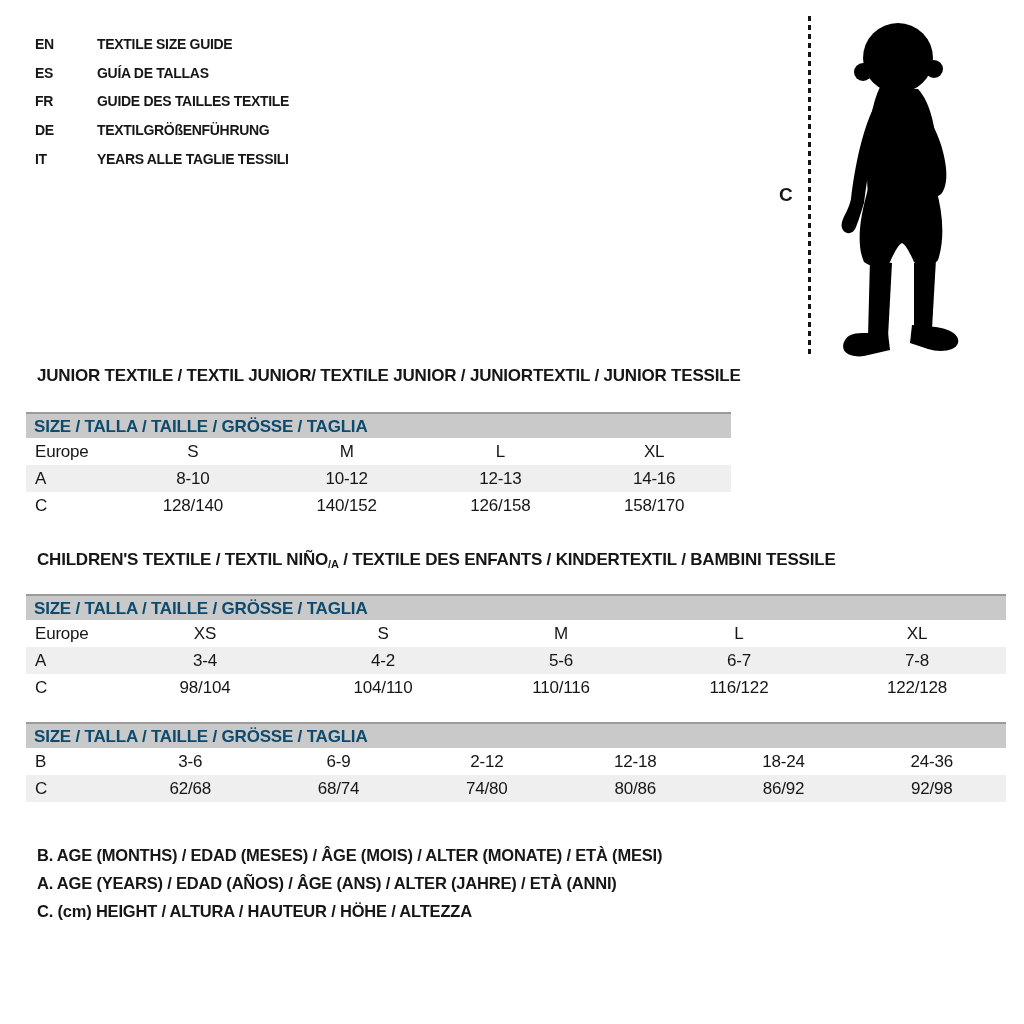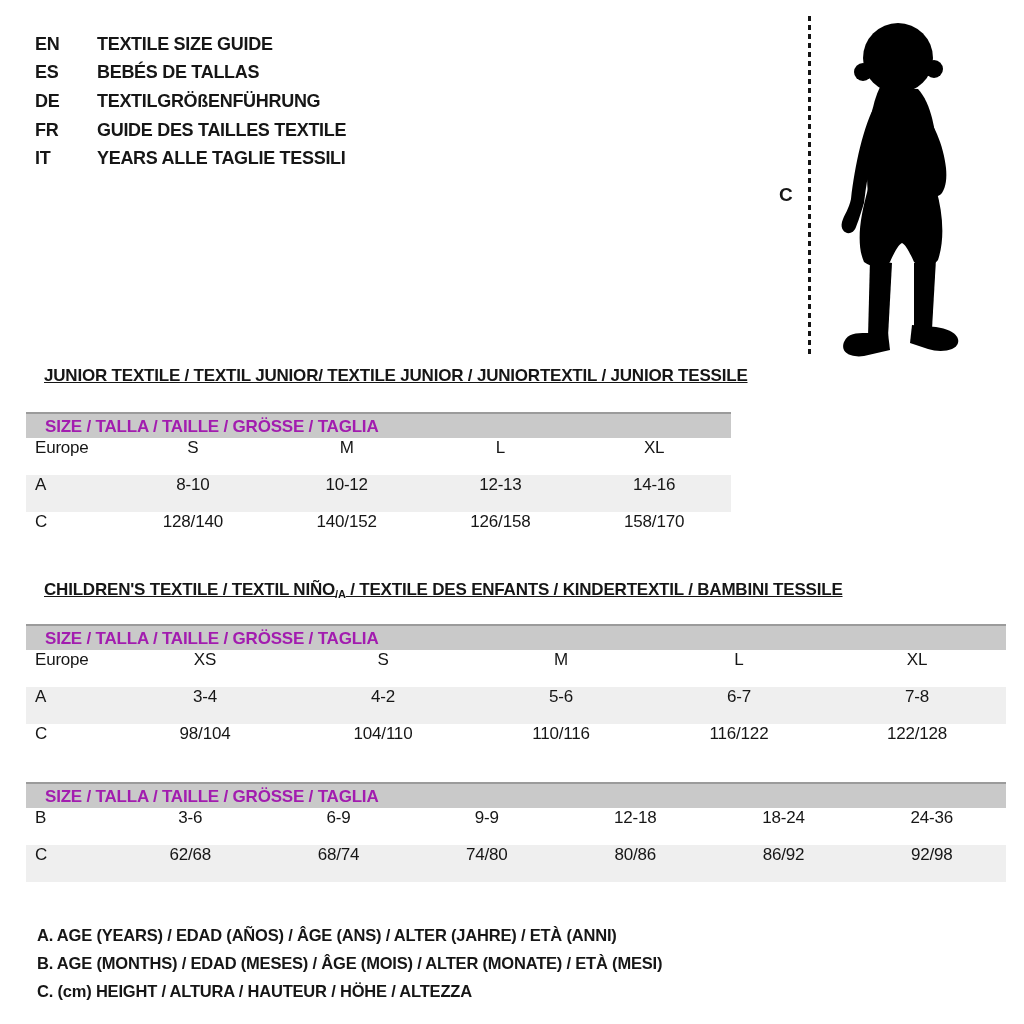--- a/index.html
+++ b/index.html
@@ -10,52 +10,52 @@
     color: #161616;
     -webkit-font-smoothing: antialiased;
   }
   .canvas { position: relative; width: 1024px; height: 1024px; overflow: hidden; }
 
   
   .top-area { position: relative; height: 366px; }
   .lang-list { position: absolute; left: 35px; top: 30px; }
   .lang-row {
     display: flex; align-items: center; height: 28.6px;
-    font-weight: bold; font-size: 18px; letter-spacing: -0.3px;
+    font-weight: bold; font-size: 14px; letter-spacing: -0.3px;
   }
   .lang-code { width: 62px; flex: 0 0 62px; }
 
   .measure-line {
     position: absolute; left: 808px; top: 16px; width: 3px; height: 340px;
     background: repeating-linear-gradient(to bottom, #141414 0px, #141414 5px, transparent 5px, transparent 9px);
   }
   .measure-label {
     position: absolute; left: 779px; top: 184px;
     font-weight: bold; font-size: 19px;
   }
   .silhouette { position: absolute; left: 818px; top: 10px; }
 
   
   .content { padding-left: 26px; }
   .sec-title {
     font-weight: bold; font-size: 17px; letter-spacing: -0.2px;
-    margin-left: 18px; line-height: 20px; white-space: nowrap; text-decoration: underline;
+    margin-left: 11px; line-height: 20px; white-space: nowrap;
   }
   .sub-a { font-size: 11px; vertical-align: -3px; }
 
   .w-junior { width: 705px; }
   .w-full   { width: 980px; }
 
   .thead {
     box-sizing: border-box; height: 26px; line-height: 25px;
     background: #c9c9c9; border-top: 2px solid #9b9b9b;
-    padding-left: 19px; font-size: 17px; font-weight: bold;
-    color: #a21caf; letter-spacing: -0.2px;
-  }
-  .trow { display: flex; height: 37px; font-size: 17px; letter-spacing: -0.2px; }
+    padding-left: 8px; font-size: 17px; font-weight: bold;
+    color: #0c4a6e; letter-spacing: -0.2px;
+  }
+  .trow { display: flex; align-items: center; height: 27px; font-size: 17px; letter-spacing: -0.2px; }
   .trow.shaded { background: #efefef; }
   .tlabel { box-sizing: border-box; width: 90px; flex: 0 0 90px; padding-left: 9px; }
   .tcell { flex: 1 1 0; text-align: center; }
 
   .sec-junior   .sec-title { margin-top: 0;    margin-bottom: 26px; }
   .sec-children .sec-title { margin-top: 31px; margin-bottom: 20px; }
   .sec-babies   .sec-title { margin-top: 21px; margin-bottom: 13px; line-height: 28px; white-space: normal; width: 830px; }
 
   .legend { margin-top: 39px; margin-left: 11px; }
   .legend-line { font-weight: bold; font-size: 16.5px; line-height: 28px; letter-spacing: -0.2px; }
@@ -67,29 +67,29 @@
 
   <div class="top-area">
 
     <div class="lang-list">
       <div class="lang-row">
         <span class="lang-code">EN</span>
         <span class="lang-label">TEXTILE SIZE GUIDE</span>
       </div>
       <div class="lang-row">
         <span class="lang-code">ES</span>
-        <span class="lang-label">BEBÉS DE TALLAS</span>
+        <span class="lang-label">GUÍA DE TALLAS</span>
+      </div>
+      <div class="lang-row">
+        <span class="lang-code">FR</span>
+        <span class="lang-label">GUIDE DES TAILLES TEXTILE</span>
       </div>
       <div class="lang-row">
         <span class="lang-code">DE</span>
         <span class="lang-label">TEXTILGRÖßENFÜHRUNG</span>
-      </div>
-      <div class="lang-row">
-        <span class="lang-code">FR</span>
-        <span class="lang-label">GUIDE DES TAILLES TEXTILE</span>
       </div>
       <div class="lang-row">
         <span class="lang-code">IT</span>
         <span class="lang-label">YEARS ALLE TAGLIE TESSILI</span>
       </div>
     </div>
 
     <div class="measure-line"></div>
     <div class="measure-label">C</div>
 
@@ -178,37 +178,37 @@
 
     <div class="sec-babies">
       <div class="sec-title">
       </div>
       <div class="w-full">
         <div class="thead">SIZE / TALLA / TAILLE / GRÖSSE / TAGLIA</div>
         <div class="trow">
           <div class="tlabel">B</div>
           <div class="tcell">3-6</div>
           <div class="tcell">6-9</div>
-          <div class="tcell">9-9</div>
+          <div class="tcell">2-12</div>
           <div class="tcell">12-18</div>
           <div class="tcell">18-24</div>
           <div class="tcell">24-36</div>
         </div>
         <div class="trow shaded">
           <div class="tlabel">C</div>
           <div class="tcell">62/68</div>
           <div class="tcell">68/74</div>
           <div class="tcell">74/80</div>
           <div class="tcell">80/86</div>
           <div class="tcell">86/92</div>
           <div class="tcell">92/98</div>
         </div>
       </div>
     </div>
 
     <div class="legend">
+      <div class="legend-line">B. AGE (MONTHS) / EDAD (MESES) / ÂGE (MOIS) / ALTER (MONATE) / ETÀ (MESI)</div>
       <div class="legend-line">A. AGE (YEARS) / EDAD (AÑOS) / ÂGE (ANS) / ALTER (JAHRE) / ETÀ (ANNI)</div>
-      <div class="legend-line">B. AGE (MONTHS) / EDAD (MESES) / ÂGE (MOIS) / ALTER (MONATE) / ETÀ (MESI)</div>
       <div class="legend-line">C. (cm) HEIGHT / ALTURA / HAUTEUR / HÖHE / ALTEZZA</div>
     </div>
 
   </div>
 </div>
 
 </body></html>

